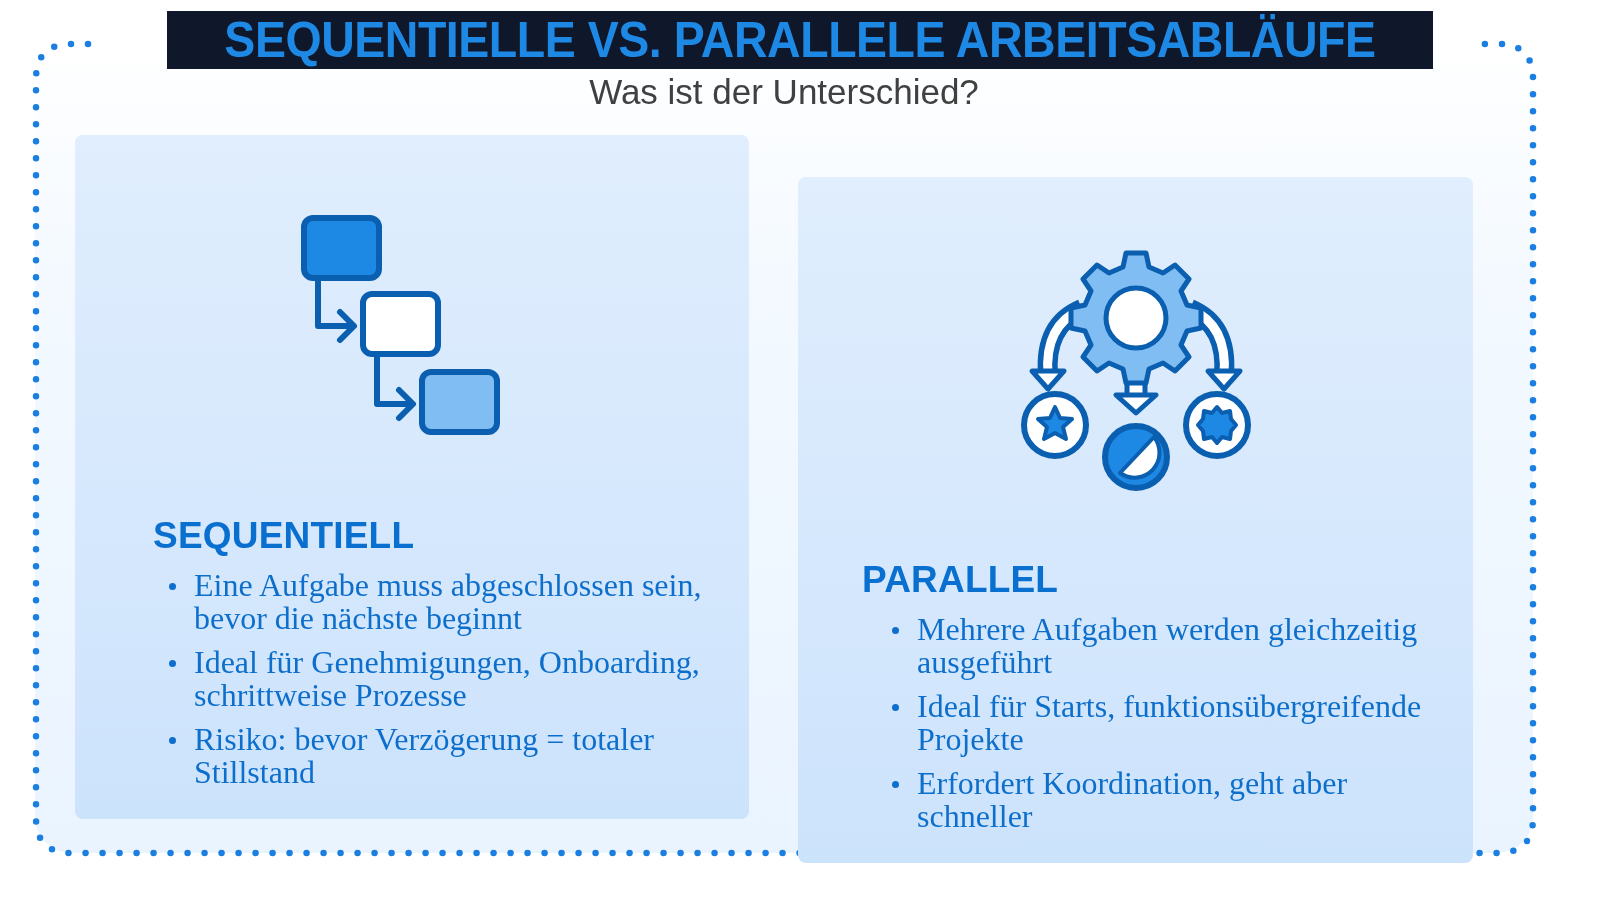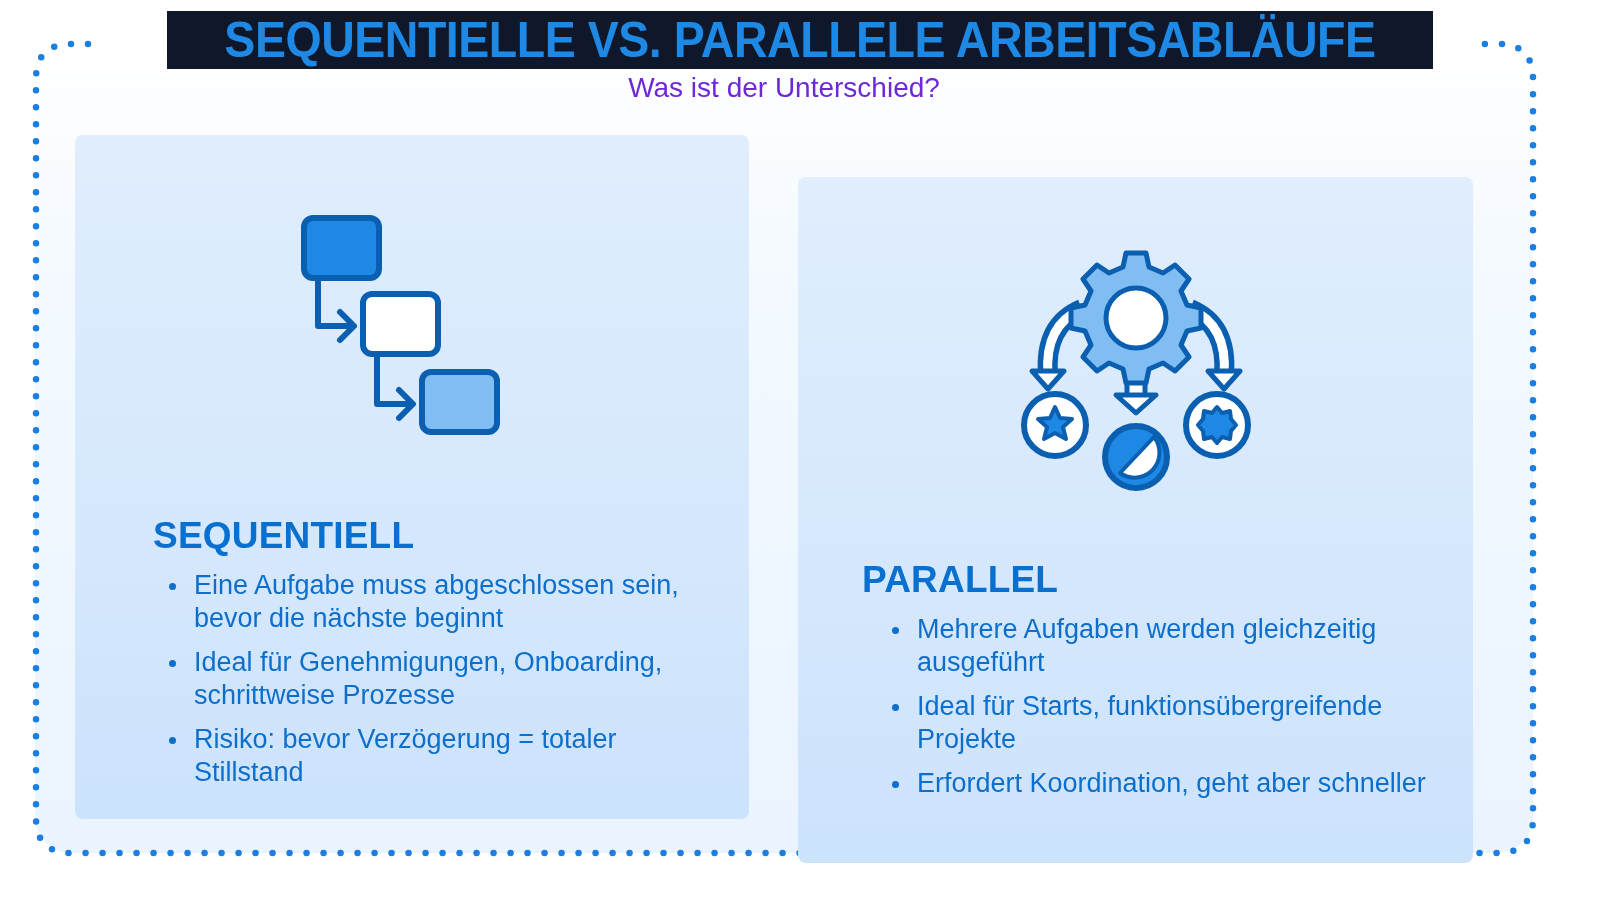--- a/index.html
+++ b/index.html
@@ -30,22 +30,22 @@
       font-size: 50px;
       letter-spacing: -0.5px;
       color: #1e88e5;
       transform: scaleX(0.93);
       white-space: nowrap;
       display: inline-block;
     }
     .subtitle {
       position: absolute; left: 0; top: 72px; width: 1568px;
       text-align: center;
-      font-size: 28px;
-      color: #6d28d9;
+      font-size: 35px;
+      color: #404040;
       font-family: "Liberation Sans", sans-serif;
     }
 
     .card {
       position: absolute;
       border-radius: 8px;
       background: linear-gradient(180deg, #e0eefd 0%, #d6e8fd 55%, #cce3fc 100%);
     }
     .card.left  { left: 75px;  top: 135px; width: 674px; height: 684px; }
     .card.right { left: 798px; top: 133px; width: 675px; height: 686px; margin-top: 44px; }
@@ -68,24 +68,25 @@
       position: absolute;
       list-style: none;
       width: 560px;
     }
     .card.left .bullets  { left: 88px; top: 434px; }
     .card.right .bullets { left: 88px; top: 436px; width: 580px; }
 
     .bullet {
       position: relative;
       padding-left: 31px;
-      font-size: 27px;
+      font-size: 32px;
       line-height: 33px;
       color: #0d6fcb;
       margin-bottom: 11px;
+      font-family: Liberation Serif, serif;
     }
     .bullet-dot {
       position: absolute; left: 6px; top: 14px;
       width: 7px; height: 7px; border-radius: 50%;
       background: #0d6fcb;
     }
   </style>
 </head>
 <body>
 

